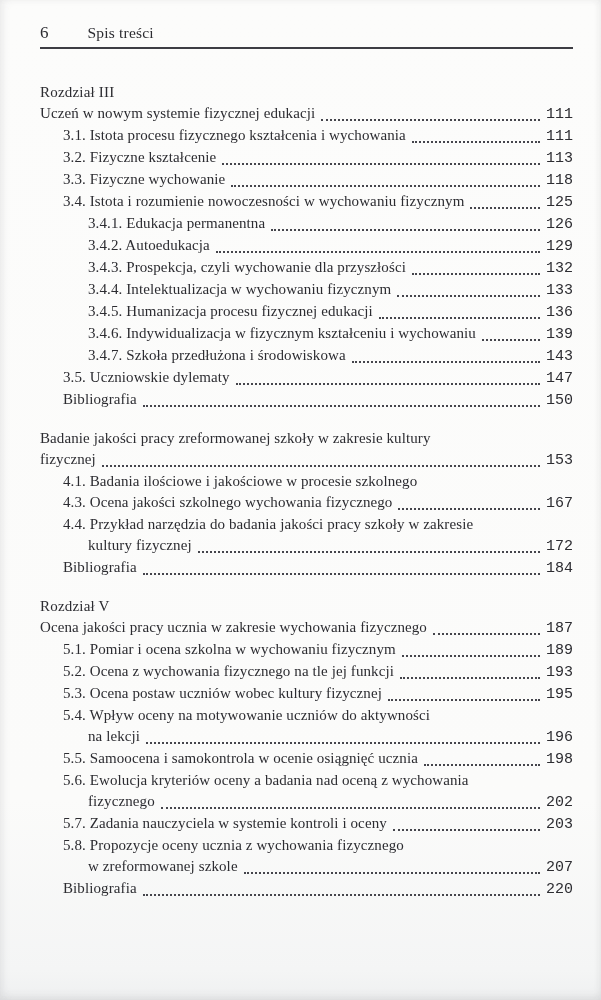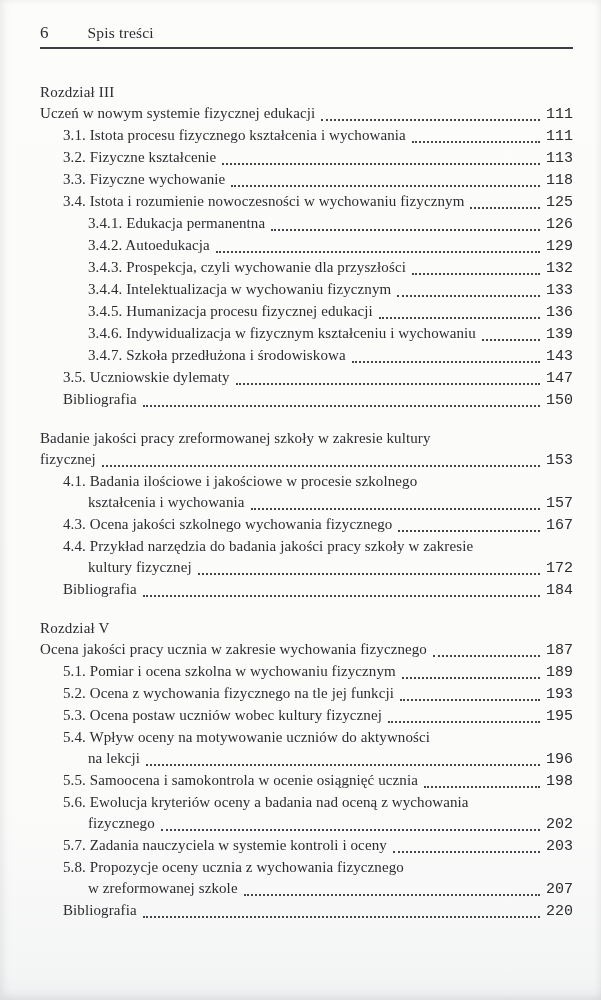--- a/index.html
+++ b/index.html
@@ -148,25 +148,20 @@
           <span class="entry-text">Badanie jakości pracy zreformowanej szkoły w zakresie kultury</span>
         </div>
         <div class="toc-row ind0">
           <span class="entry-text">fizycznej</span>
           <span class="leader"></span>
           <span class="page-num">153</span>
         </div>
         <div class="toc-row ind1">
           <span class="entry-text">4.1. Badania ilościowe i jakościowe w procesie szkolnego</span>
         </div>
-        <div class="toc-row ind2">
-          <span class="entry-text">kształcenia i wychowania</span>
-          <span class="leader"></span>
-          <span class="page-num">157</span>
-        </div>
         <div class="toc-row ind1">
           <span class="entry-text">4.3. Ocena jakości szkolnego wychowania fizycznego</span>
           <span class="leader"></span>
           <span class="page-num">167</span>
         </div>
         <div class="toc-row ind1">
           <span class="entry-text">4.4. Przykład narzędzia do badania jakości pracy szkoły w zakresie</span>
         </div>
         <div class="toc-row ind2">
           <span class="entry-text">kultury fizycznej</span>

